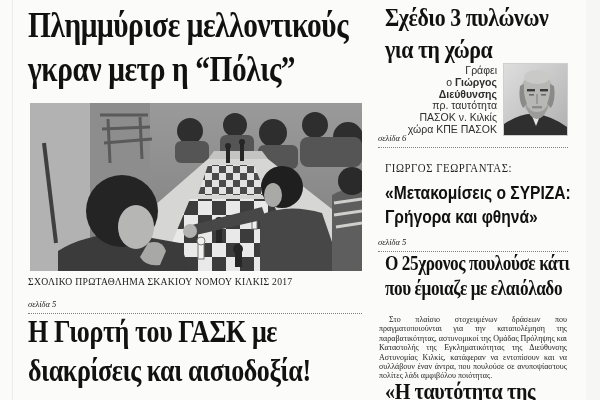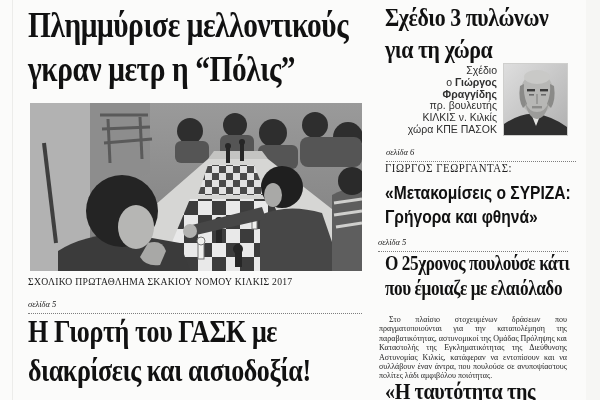--- a/index.html
+++ b/index.html
@@ -20,21 +20,21 @@
 
   .hl-main{position:absolute;top:4px;left:0;font-size:35px;line-height:44px;}
   .hl-gask{position:absolute;top:312px;left:0;font-size:31px;line-height:39px;}
 
   .main-photo{position:absolute;top:103px;left:2px;width:332px;height:168px;display:block;}
   .caption{position:absolute;top:276px;left:0;font-size:10.5px;letter-spacing:.3px;color:#1c1c1c;transform:scaleX(.92);transform-origin:left top;white-space:nowrap;}
 
   .pageref{position:absolute;left:0;width:100%;border-bottom:1px dotted #7e7e7e;padding-bottom:2px;}
   .pageref .lbl{font-style:italic;font-size:8.5px;color:#222;}
   .pr-left{top:293px;}
-  .pr-6{top:141px;margin-left:8px;}
+  .pr-6{top:127px;}
   .pr-5r{top:231px;}
   .pr-3{top:358px;}
 
   .hl-lead{position:absolute;top:2px;left:7px;font-size:26px;line-height:32px;}
 
   .byline-row{position:absolute;top:63px;left:0;width:190px;display:flex;align-items:flex-start;}
   .byline{flex:1;text-align:right;font-family:"Liberation Sans","DejaVu Sans",sans-serif;
           font-size:10.5px;line-height:11.8px;color:#2e2e2e;padding-right:6px;padding-top:2px;}
   .byline .b{font-weight:bold;text-align:right;}
   .portrait{width:63px;height:71px;display:block;border:1px solid #cfcfcd;}
@@ -169,25 +169,25 @@
   </div>
 
   <div class="right-col">
     <div class="headline hl-lead">
       <span class="line">Σχέδιο 3 πυλώνων</span>
       <span class="line">για τη χώρα</span>
     </div>
 
     <div class="byline-row">
       <div class="byline">
-        <span>Σχέδιο</span><br>
+        <span>Γράφει</span><br>
         <span>ο </span><span class="b">Γιώργος</span><br>
-        <span class="b">Φραγγίδης</span><br>
-        <span>πρ. βουλευτής</span><br>
-        <span>ΚΙΛΚΙΣ ν. Κιλκίς</span><br>
+        <span class="b">Διεύθυνσης</span><br>
+        <span>πρ. ταυτότητα</span><br>
+        <span>ΠΑΣΟΚ ν. Κιλκίς</span><br>
         <span>χώρα ΚΠΕ ΠΑΣΟΚ</span>
       </div>
 
       <svg class="portrait" viewBox="0 0 63 71" preserveAspectRatio="none">
         <defs>
           <linearGradient id="pbg" x1="0" y1="0" x2="1" y2="1">
             <stop offset="0" stop-color="#dedede"></stop>
               <stop offset="1" stop-color="#b0b0b0"></stop>
           </linearGradient>
         </defs>

